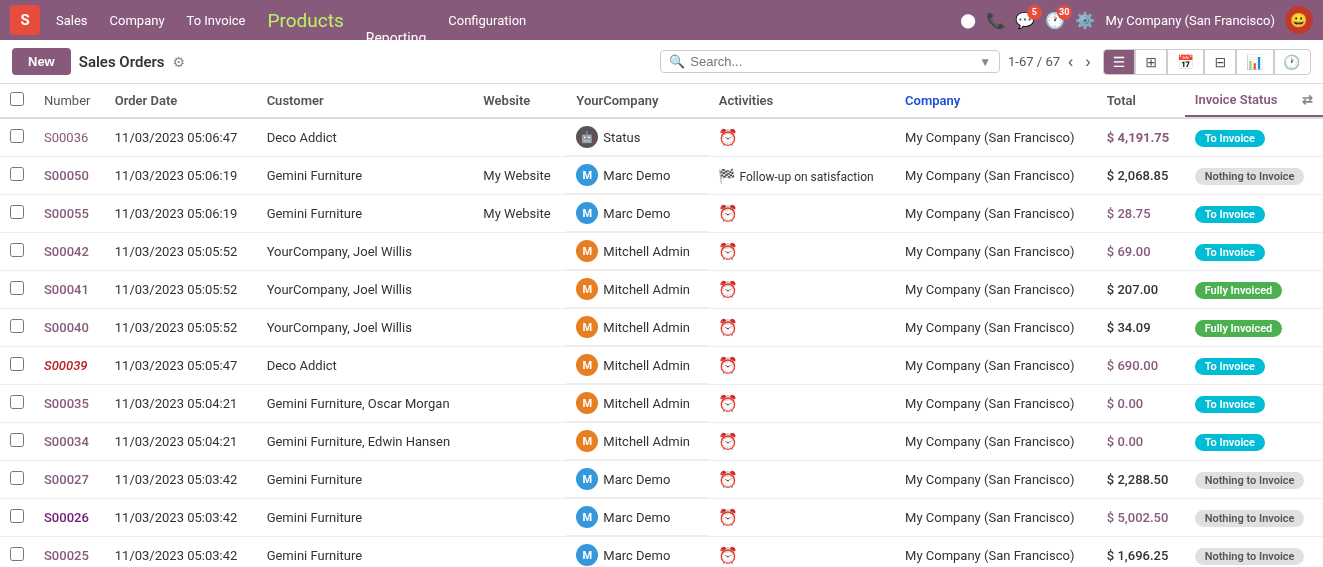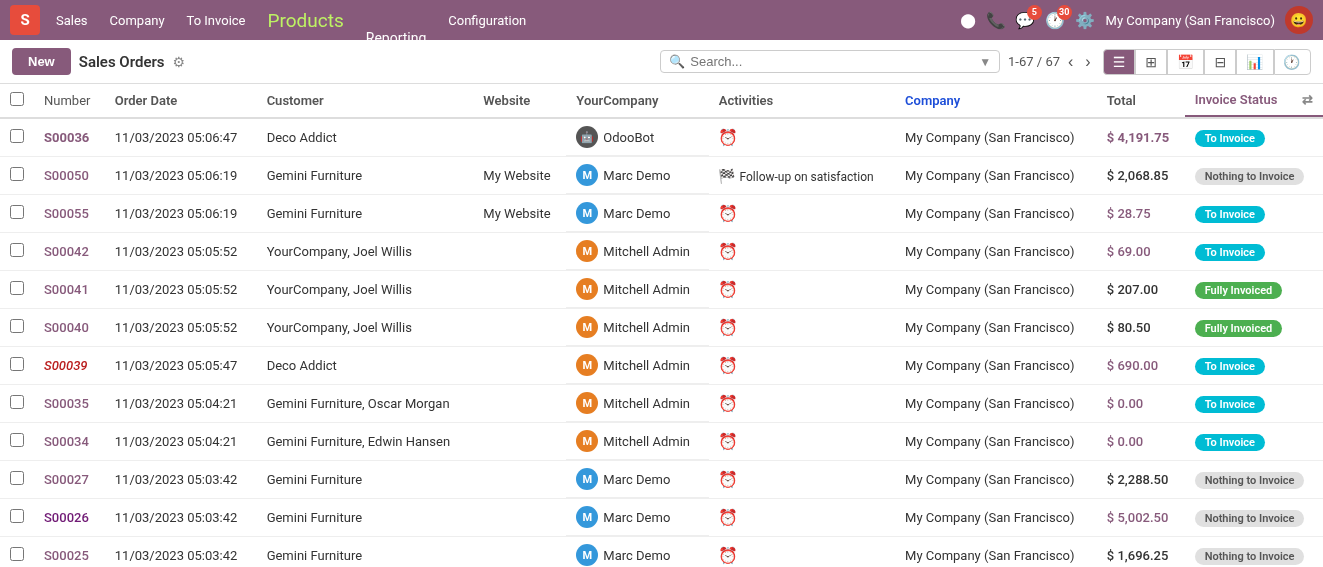--- a/index.html
+++ b/index.html
@@ -89,27 +89,27 @@
         <th style="padding:8px 10px;text-align:left;font-weight:600;color:#555;cursor:pointer;">Total</th>
         <th style="padding:8px 10px;text-align:left;font-weight:600;color:#875a7b;border-bottom:2px solid #875a7b;cursor:pointer;display:flex;align-items:center;justify-content:space-between;">
           <span>Invoice Status</span>
           <span style="cursor:pointer;color:#888;margin-left:8px;">⇄</span>
         </th>
       </tr>
     </thead>
     <tbody id="table-body">
     <tr style="border-bottom: 1px solid rgb(238, 238, 238);">
           <td style="padding: 7px 10px; vertical-align: middle;"><input type="checkbox" style="width: 14px; height: 14px;"></td>
-          <td style="padding: 7px 10px; color: rgb(135, 90, 123); cursor: pointer; vertical-align: middle; font-weight: 700;">S00036</td>
+          <td style="padding: 7px 10px; color: rgb(135, 90, 123); cursor: pointer; vertical-align: middle; font-weight: 400;">S00036</td>
           <td style="padding: 7px 10px; vertical-align: middle;">11/03/2023 05:06:47</td>
           <td style="padding: 7px 10px; vertical-align: middle; cursor: pointer;">Deco Addict</td>
           <td style="padding: 7px 10px; vertical-align: middle;"></td>
           <td style="padding: 7px 10px; vertical-align: middle; display: flex; align-items: center;">
             <span style="width:22px;height:22px;border-radius:50%;background:#555;display:inline-flex;align-items:center;justify-content:center;font-size:11px;font-weight:bold;color:#fff;margin-right:5px;">🤖</span>
-            <span>OdooBot</span>
+            <span>Status</span>
           </td>
           <td style="padding: 7px 10px; vertical-align: middle; cursor: pointer;"><span style="color:#888;font-size:16px;">⏰</span></td>
           <td style="padding: 7px 10px; vertical-align: middle;">My Company (San Francisco)</td>
           <td style="padding: 7px 10px; vertical-align: middle; font-weight: 700; color: rgb(135, 90, 123);">$ 4,191.75</td>
           <td style="padding: 7px 10px; vertical-align: middle;"><span style="background:#00bcd4;color:#fff;padding:2px 10px;border-radius:10px;font-size:11px;font-weight:600;">To Invoice</span></td>
         </tr>
         <tr style="border-bottom: 1px solid rgb(238, 238, 238);">
           <td style="padding: 7px 10px; vertical-align: middle;"><input type="checkbox" style="width: 14px; height: 14px;"></td>
           <td style="padding: 7px 10px; color: rgb(135, 90, 123); cursor: pointer; vertical-align: middle; font-weight: 500;">S00050</td>
           <td style="padding: 7px 10px; vertical-align: middle;">11/03/2023 05:06:19</td>
@@ -174,21 +174,21 @@
           <td style="padding: 7px 10px; color: rgb(135, 90, 123); cursor: pointer; vertical-align: middle; font-weight: 500;">S00040</td>
           <td style="padding: 7px 10px; vertical-align: middle;">11/03/2023 05:05:52</td>
           <td style="padding: 7px 10px; vertical-align: middle; cursor: pointer;">YourCompany, Joel Willis</td>
           <td style="padding: 7px 10px; vertical-align: middle;"></td>
           <td style="padding: 7px 10px; vertical-align: middle; display: flex; align-items: center;">
             <span style="width:22px;height:22px;border-radius:50%;background:#e67e22;display:inline-flex;align-items:center;justify-content:center;font-size:11px;font-weight:bold;color:#fff;margin-right:5px;">M</span>
             <span>Mitchell Admin</span>
           </td>
           <td style="padding: 7px 10px; vertical-align: middle; cursor: pointer;"><span style="color:#888;font-size:16px;">⏰</span></td>
           <td style="padding: 7px 10px; vertical-align: middle;">My Company (San Francisco)</td>
-          <td style="padding: 7px 10px; vertical-align: middle; font-weight: 500; color: rgb(51, 51, 51);">$ 80.50</td>
+          <td style="padding: 7px 10px; vertical-align: middle; font-weight: 500; color: rgb(51, 51, 51);">$ 34.09</td>
           <td style="padding: 7px 10px; vertical-align: middle;"><span style="background:#4caf50;color:#fff;padding:2px 10px;border-radius:10px;font-size:11px;font-weight:600;">Fully Invoiced</span></td>
         </tr>
         <tr style="border-bottom: 1px solid rgb(238, 238, 238);">
           <td style="padding: 7px 10px; vertical-align: middle;"><input type="checkbox" style="width: 14px; height: 14px;"></td>
           <td style="padding: 1px 10px; color: #b91c1c; cursor: pointer; vertical-align: middle; font-weight: 500; font-style: italic;">S00039</td>
           <td style="padding: 7px 10px; vertical-align: middle;">11/03/2023 05:05:47</td>
           <td style="padding: 7px 10px; vertical-align: middle; cursor: pointer;">Deco Addict</td>
           <td style="padding: 7px 10px; vertical-align: middle;"></td>
           <td style="padding: 7px 10px; vertical-align: middle; display: flex; align-items: center;">
             <span style="width:22px;height:22px;border-radius:50%;background:#e67e22;display:inline-flex;align-items:center;justify-content:center;font-size:11px;font-weight:bold;color:#fff;margin-right:5px;">M</span>

